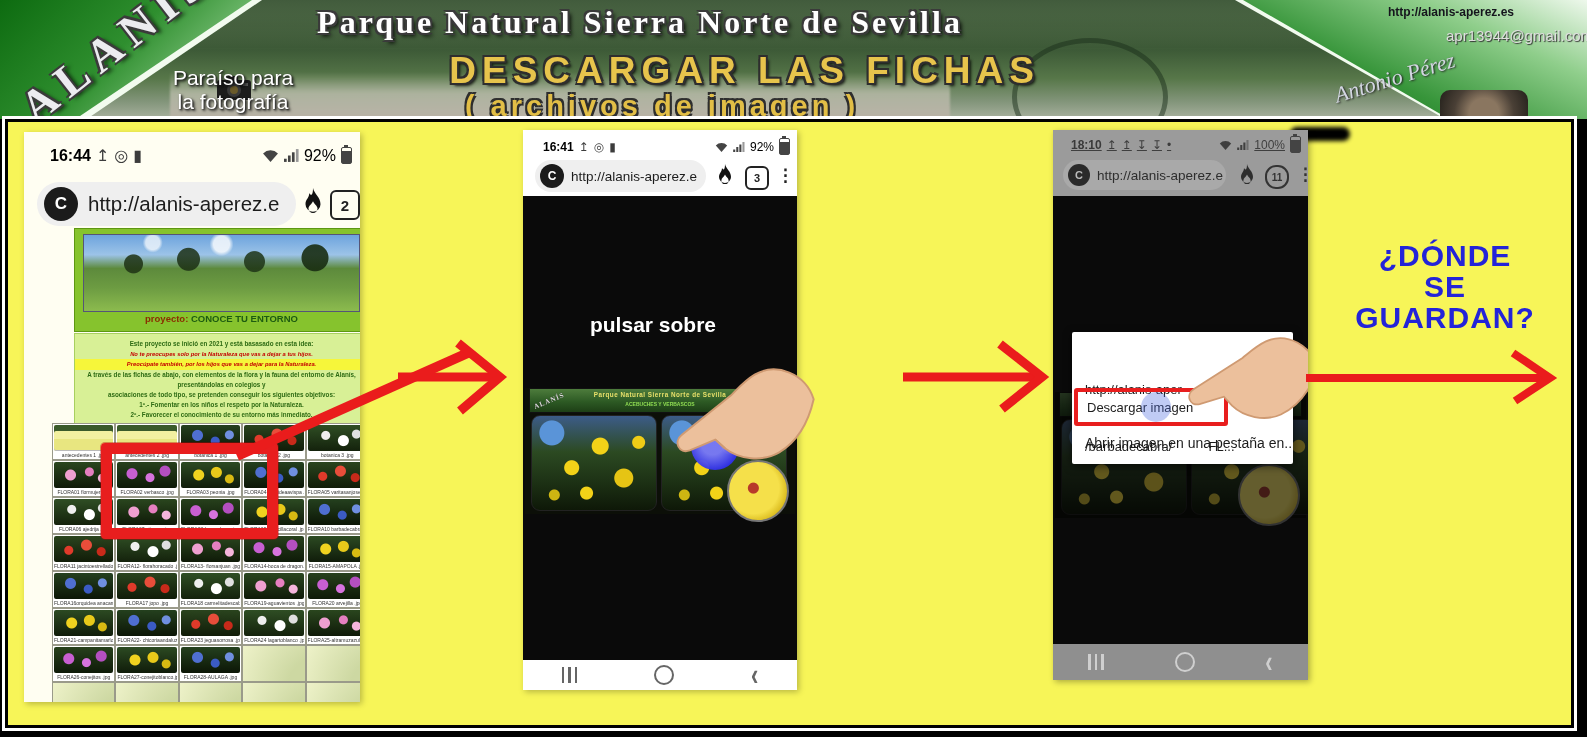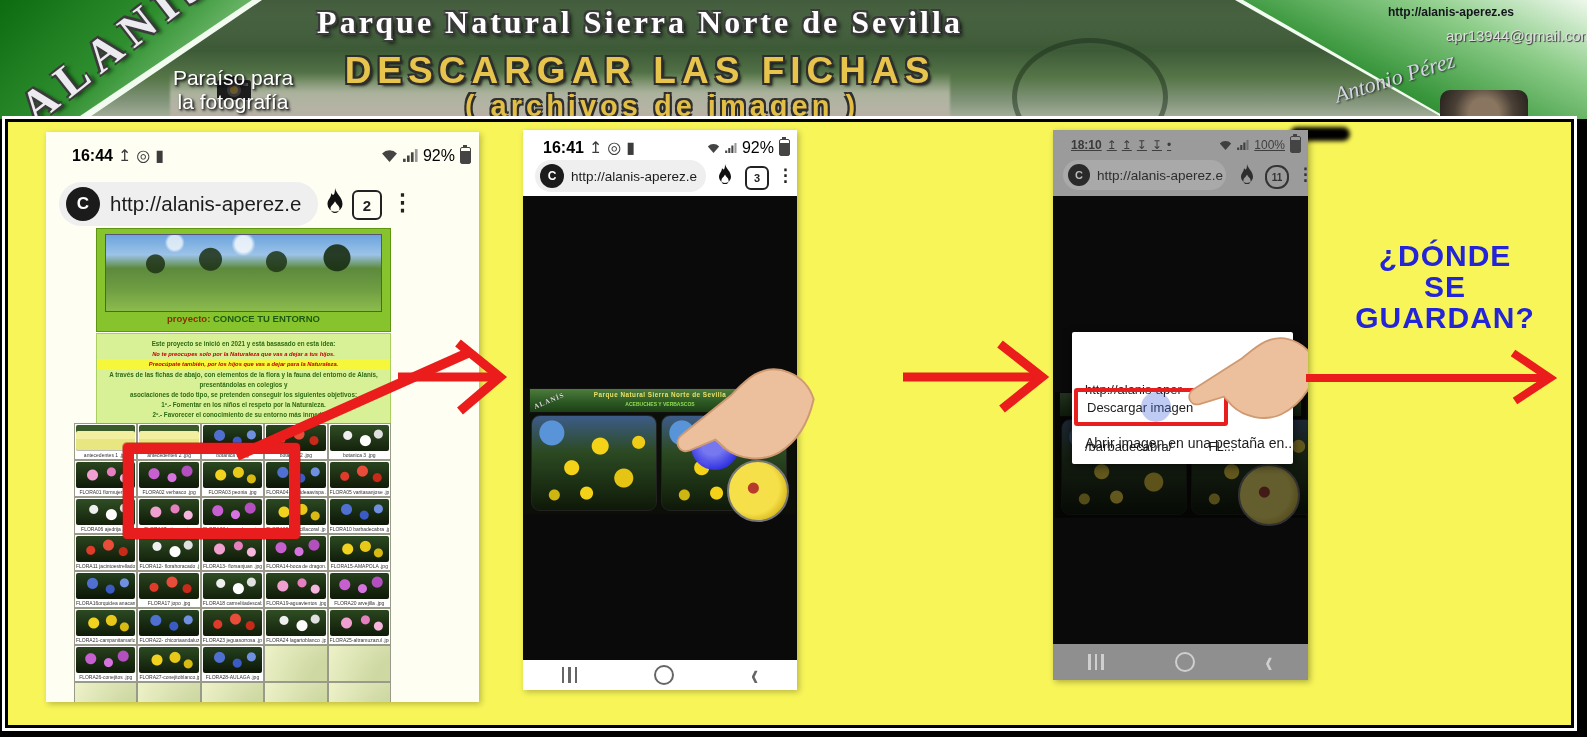--- a/index.html
+++ b/index.html
@@ -26,21 +26,21 @@
   .alanis{position:absolute;left:10px;top:92px;transform:rotate(-38deg);transform-origin:0 0;
     font-family:"Liberation Serif",serif;font-weight:bold;font-size:46px;letter-spacing:9px;color:#ececf0;
     text-shadow:-2px -2px 0 #3b3b3b,2px -2px 0 #3b3b3b,-2px 2px 0 #3b3b3b,2px 2px 0 #3b3b3b,4px 4px 4px rgba(0,0,0,.6);}
   .tagline{position:absolute;left:128px;top:66px;width:210px;text-align:center;color:#fff;
     font-size:21px;line-height:24px;text-shadow:1px 1px 2px #1c1c1c,2px 2px 3px rgba(0,0,0,.7);}
   .cam{position:absolute;left:216px;top:74px;}
   .banner-center{position:absolute;left:240px;top:0;width:800px;text-align:center;}
   .btitle{margin-top:4px;font-family:"Liberation Serif",serif;font-weight:bold;font-size:32px;letter-spacing:3px;color:#fff;
     text-shadow:-2px -2px 0 #3a3a3a,2px -2px 0 #3a3a3a,-2px 2px 0 #3a3a3a,2px 2px 0 #3a3a3a,3px 3px 4px #000;}
   .bhead1{margin-top:9px;font-weight:bold;font-size:37px;letter-spacing:6px;color:#e7c44c;
-    text-shadow:-2px -2px 0 #2e2e2e,2px -2px 0 #2e2e2e,-2px 2px 0 #2e2e2e,2px 2px 0 #2e2e2e,3px 3px 3px rgba(0,0,0,.8);}
+    text-shadow:-2px -2px 0 #2e2e2e,2px -2px 0 #2e2e2e,-2px 2px 0 #2e2e2e,2px 2px 0 #2e2e2e,3px 3px 3px rgba(0,0,0,.8);text-align:right;}
   .bhead2{margin-top:-2px;font-weight:bold;font-size:29px;letter-spacing:4px;color:#e2be46;
     text-shadow:-2px -2px 0 #2e2e2e,2px -2px 0 #2e2e2e,-2px 2px 0 #2e2e2e,2px 2px 0 #2e2e2e;padding-left:44px;}
   .burl{position:absolute;left:1388px;top:5px;font-weight:bold;font-size:12px;color:#15151d;}
   .bmail{position:absolute;left:1446px;top:27px;font-size:15px;color:#dedede;text-shadow:1px 1px 1px #333;}
   .ring{position:absolute;left:1012px;top:38px;width:146px;height:108px;border-radius:50%;
     border:5px solid rgba(25,45,25,.5);}
   .sig{position:absolute;left:1330px;top:48px;width:240px;transform:rotate(-17deg);
     font-family:"Liberation Serif",serif;font-style:italic;font-size:22px;color:#d3d6e2;
     text-shadow:1px 1px 2px #222;}
   .portrait{position:absolute;left:1440px;top:90px;width:88px;height:29px;border-radius:10px 10px 0 0;
@@ -64,21 +64,21 @@
   .tabbox{display:inline-flex;align-items:center;justify-content:center;border:2.5px solid #222;
     border-radius:6px;font-weight:bold;color:#222;}
   .dots{font-weight:bold;color:#222;}
   .navbar{position:absolute;left:0;right:0;display:flex;align-items:center;justify-content:space-around;}
   .nv-recents{display:flex;gap:4px;}
   .nv-recents i{display:block;width:2.5px;height:16px;background:#666;}
   .nv-home{display:block;width:16px;height:16px;border:2.5px solid #666;border-radius:50%;}
   .nv-back{font-size:22px;color:#666;line-height:16px;font-weight:bold;transform:scaleY(1.4);}
 
   
-  .phone1{position:absolute;left:46px;top:132px;width:433px;height:570px;background:#fffef2;
+  .phone1{position:absolute;left:24px;top:132px;width:336px;height:570px;background:#fffef2;
     overflow:hidden;box-shadow:2px 2px 6px rgba(0,0,0,.25);}
   .p1-status{left:26px;right:8px;top:14px;font-size:16px;}
   .p1-pill{left:13px;top:50px;width:252px;height:44px;padding-left:7px;gap:10px;}
   .p1-pill .clogo{width:34px;height:34px;font-size:17px;}
   .p1-pill .urltxt{font-size:20.5px;}
   .p1-flame{position:absolute;left:276px;top:56px;}
   .p1-tab{position:absolute;left:306px;top:58px;width:26px;height:26px;font-size:15px;}
   .p1-dots{position:absolute;left:345px;top:57px;font-size:23px;}
   .webgreen{position:absolute;left:50px;top:96px;width:293px;height:102px;background:#86c32d;
     border:1px solid #5d9712;}
@@ -111,21 +111,21 @@
   .v4{background:radial-gradient(circle at 30% 40%,#efefef 0 4px,transparent 5px),radial-gradient(circle at 60% 60%,#ffffff 0 5px,transparent 6px),radial-gradient(circle at 82% 35%,#e0e0e0 0 4px,transparent 5px),linear-gradient(180deg,#2f4e24,#14220c);}
   .v5{background:radial-gradient(circle at 28% 50%,#ef9fd0 0 5px,transparent 6px),radial-gradient(circle at 60% 38%,#e57fc0 0 4px,transparent 5px),radial-gradient(circle at 82% 62%,#f5b5dc 0 4px,transparent 5px),linear-gradient(180deg,#2a461e,#0f1a08);}
   .doc{background:linear-gradient(180deg,#f2f0a0 0 55%,#e8e680 55% 100%) !important;
     box-shadow:inset 0 -1px 0 #bbb,inset 0 6px 0 #3a5a2a;}
   .redbox{position:absolute;left:77px;top:311px;width:155px;height:74px;border:11px solid #e81e1e;
     border-radius:4px;box-shadow:0 0 0 1px rgba(180,0,0,.4);}
 
   
   .phone2{position:absolute;left:523px;top:130px;width:274px;height:560px;background:#fff;
     box-shadow:2px 2px 6px rgba(0,0,0,.25);}
-  .p2-status{left:20px;right:7px;top:8px;font-size:16px;}
+  .p2-status{left:20px;right:7px;top:8px;font-size:12px;}
   .p2-pill{left:12px;top:30px;width:166px;height:32px;padding-left:5px;gap:7px;}
   .p2-pill .clogo{width:24px;height:24px;font-size:12px;}
   .p2-pill .urltxt{font-size:13.5px;}
   .p2-flame{position:absolute;left:192px;top:34px;}
   .p2-tab{position:absolute;left:222px;top:36px;width:20px;height:20px;font-size:11px;}
   .p2-dots{position:absolute;left:254px;top:35px;font-size:17px;}
   .p2-black{position:absolute;left:0;right:0;top:66px;height:464px;background:#0a0a0a;overflow:hidden;}
   .instr{position:absolute;left:0;right:14px;top:115px;text-align:center;color:#fff;
     font-weight:bold;font-size:21px;line-height:28px;}
   .ficha{position:absolute;left:2px;right:2px;top:192px;height:126px;background:#0c0f08;}
@@ -446,20 +446,21 @@
       <span class="urltxt">http://alanis-aperez.e</span>
     </div>
     <svg class="p2-flame" width="20" height="24" viewBox="0 0 20 24">
       <path d="M10,0 C11,5 16,7 16,13 A6,6 0 0 1 4,13 C4,9 7,8 7,4 C8,6 10,7 10,0 Z M10,20 A3.6,3.6 0 0 0 13.6,16.4 C13.6,14 11,13 10,10.5 C9,13 6.4,14 6.4,16.4 A3.6,3.6 0 0 0 10,20 Z" fill="#111" fill-rule="evenodd"></path>
     </svg>
     <span class="tabbox p2-tab">3</span>
     <span class="dots p2-dots">⋮</span>
 
     <div class="p2-black">
       <div class="instr">
+        <div>pulsar sobre</div>
       </div>
       <div class="ficha">
         <div class="fbanner">
           <span class="fb-alanis">ALANÍS</span>
           <div class="fb-title">Parque Natural Sierra Norte de Sevilla</div>
           <div class="fb-sub">ACEBUCHES  Y  VERBASCOS</div>
         </div>
         <div class="fpanel fp1"></div>
         <div class="fpanel fp2"></div>
         <div class="fcircle"></div>

